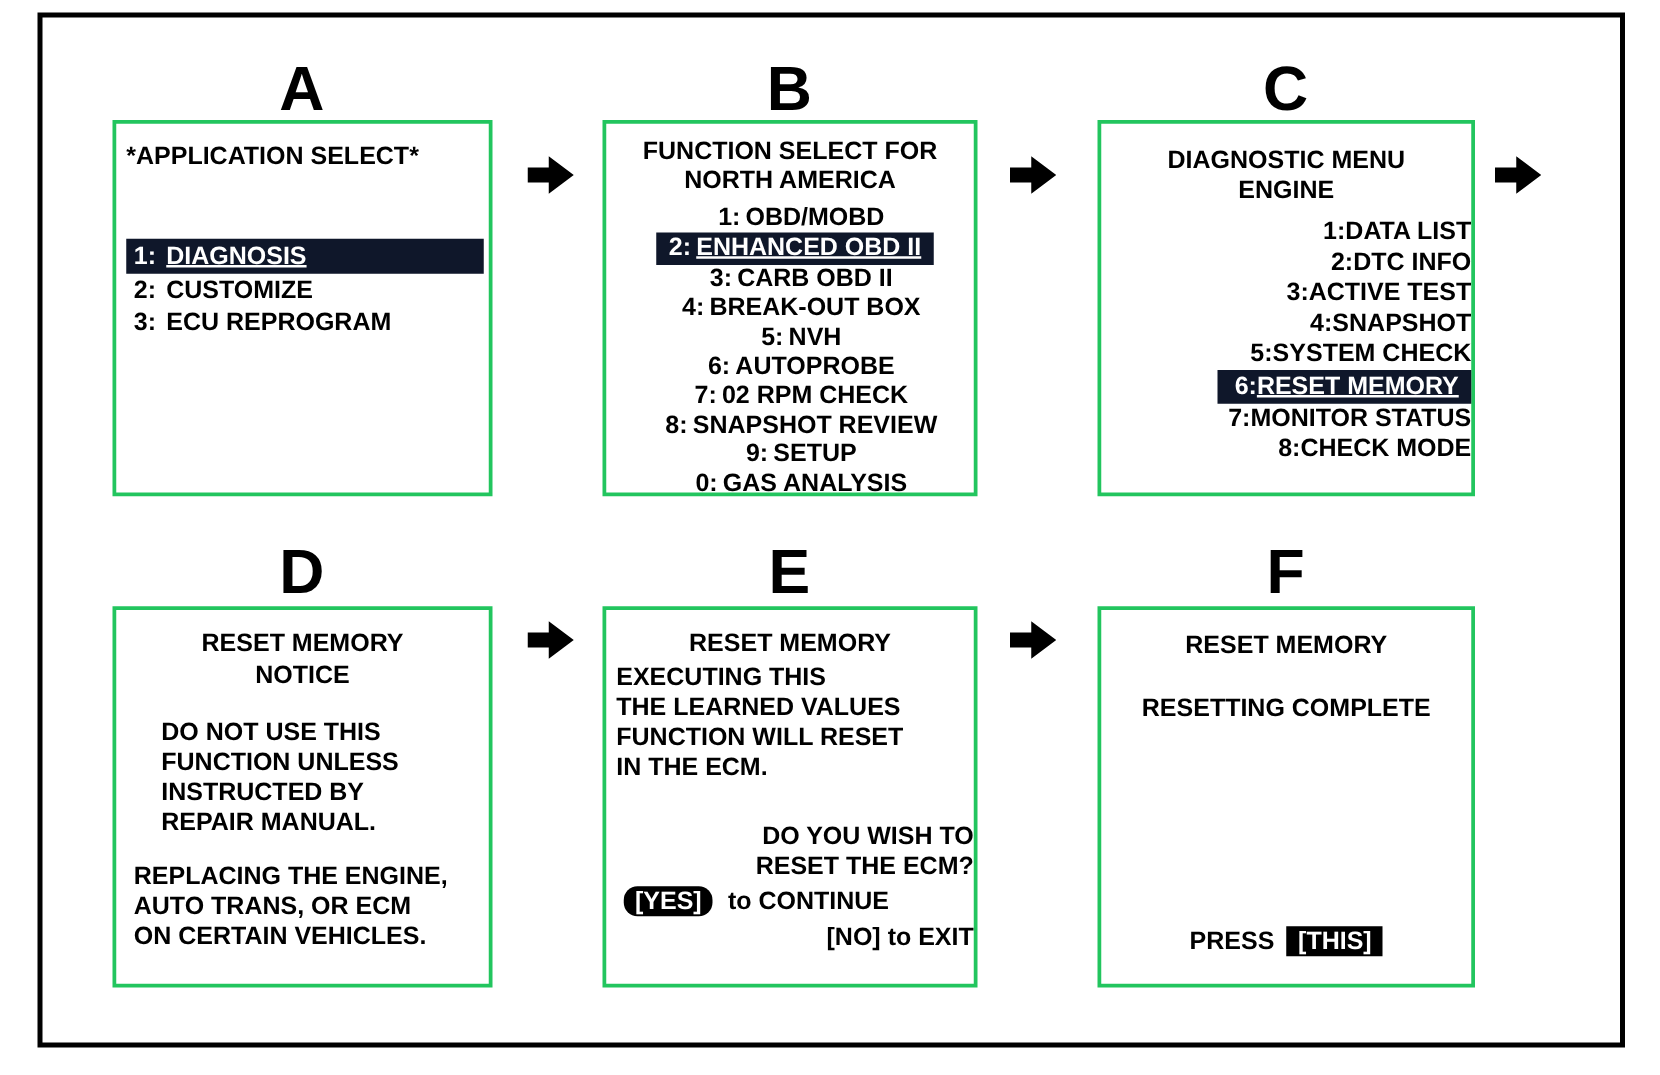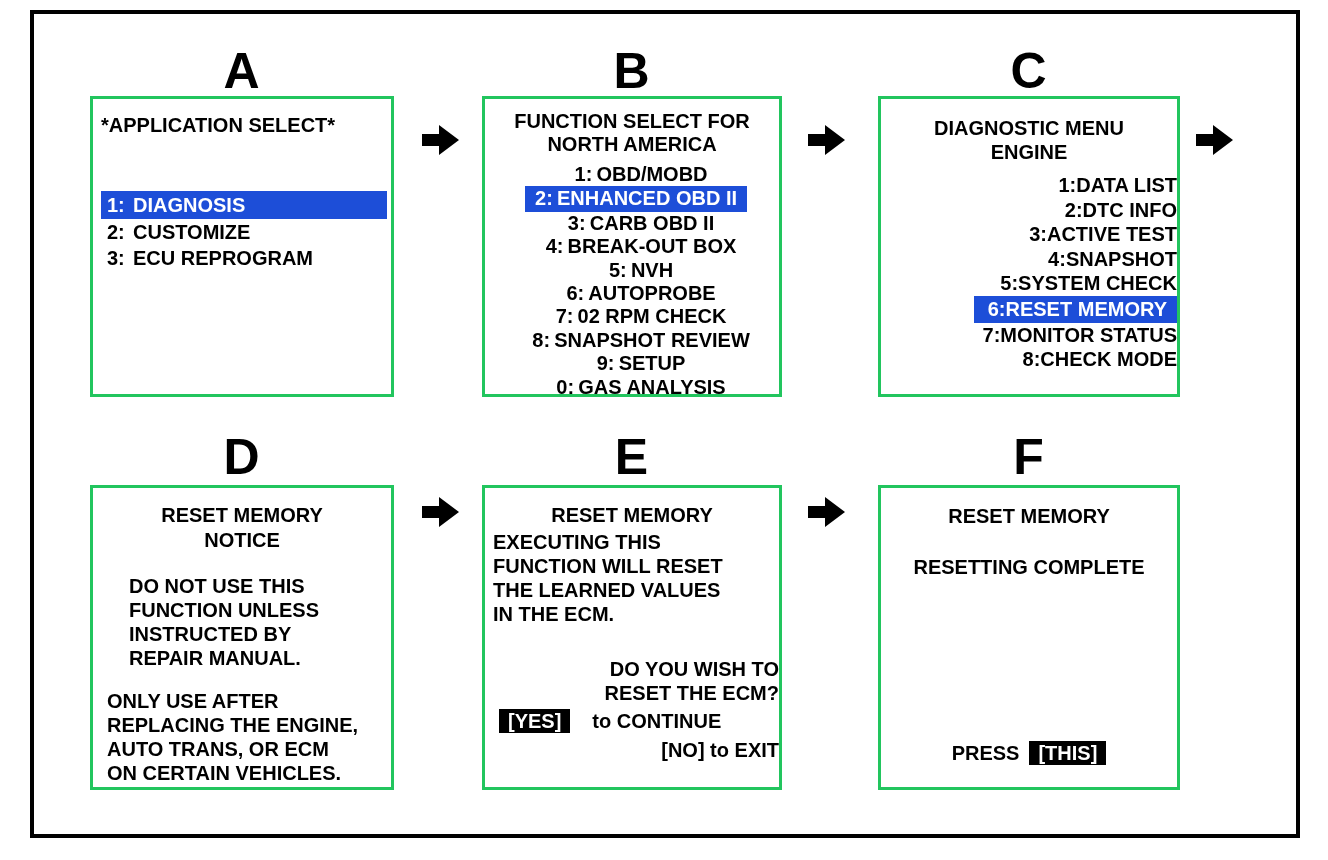--- a/index.html
+++ b/index.html
@@ -21,21 +21,21 @@
     font-size:20px; line-height:24px;
   }
   .arrow { position:absolute; }
   .arrow svg path { fill:#000; }
 
   
   .mrow { line-height:24px; padding-left:14px; white-space:nowrap; }
   .mrow .num { display:inline-block; min-width:26px; }
   .mrow .hlw { display:inline-block; }
   .mrow.hl { padding-left:8px; }
-  .mrow.hl .hlw { background:#1d4ed8; color:#fff; padding:1px 10px 1px 6px; }
+  .mrow.hl .hlw { background:#0f172a; color:#fff; padding:1px 10px 1px 6px;text-decoration:underline; }
   .mrow.hl.full .hlw { display:block; margin-right:4px; padding-left:6px; }
 
   .inv { background:#000; color:#fff; padding:1px 9px; }
 
   
   .pa-title { padding:14px 0 0 8px; }
   .pa-menu  { margin-top:54px; }
   .pa-menu .mrow { line-height:26px; }
 
   
@@ -51,21 +51,21 @@
   
   .pd-title { padding-top:15px; text-align:center; line-height:24.5px; }
   .pd-p1 { margin:22px 0 0 36px; line-height:24px; }
   .pd-p2 { margin:19px 0 0 14px; line-height:24px; }
 
   
   .pe-title { padding-top:15px; text-align:center; }
   .pe-body { margin:3px 0 0 8px; line-height:24px; }
   .pe-q { text-align:right; margin-top:31px; line-height:24px; }
   .pe-yes { margin:4px 0 0 14px; }
-  .pe-yes .inv { margin-right:22px; }
+  .pe-yes .inv { margin-right:12px;border-radius:11px; }
   .pe-no { margin:5px 0 0 76px;text-align:right; }
 
   
   .pf-title { padding-top:16px; text-align:center; }
   .pf-status { margin-top:27px; text-align:center; }
   .pf-press { position:absolute; left:0; right:0; bottom:22px; text-align:center; }
   .pf-press .inv { margin-left:10px; }
 </style>
 </head>
 <body>
@@ -155,39 +155,38 @@
       <div>RESET MEMORY</div>
       <div>NOTICE</div>
     </div>
     <div class="pd-p1">
       <div>DO NOT USE THIS</div>
       <div>FUNCTION UNLESS</div>
       <div>INSTRUCTED BY</div>
       <div>REPAIR MANUAL.</div>
     </div>
     <div class="pd-p2">
-      <div>ONLY USE AFTER</div>
       <div>REPLACING THE ENGINE,</div>
       <div>AUTO TRANS, OR ECM</div>
       <div>ON CERTAIN VEHICLES.</div>
     </div>
   </div>
 
   <div class="arrow" style="left:422px; top:496px;">
     <svg width="38" height="32" viewBox="0 0 38 32">
         <path d="M0 10 H17 V1 L37 16 L17 31 V22 H0 Z"></path>
       </svg>
   </div>
 
   <div class="panel" style="left:482px; top:485px; width:300px; height:305px;">
     <div class="pe-title">RESET MEMORY</div>
     <div class="pe-body">
       <div>EXECUTING THIS</div>
+      <div>THE LEARNED VALUES</div>
       <div>FUNCTION WILL RESET</div>
-      <div>THE LEARNED VALUES</div>
       <div>IN THE ECM.</div>
     </div>
     <div class="pe-q">
       <div>DO YOU WISH TO</div>
       <div>RESET THE ECM?</div>
     </div>
     <div class="pe-yes">
       <span class="inv">[YES]</span><span>to CONTINUE</span>
     </div>
     <div class="pe-no">[NO] to EXIT</div>

